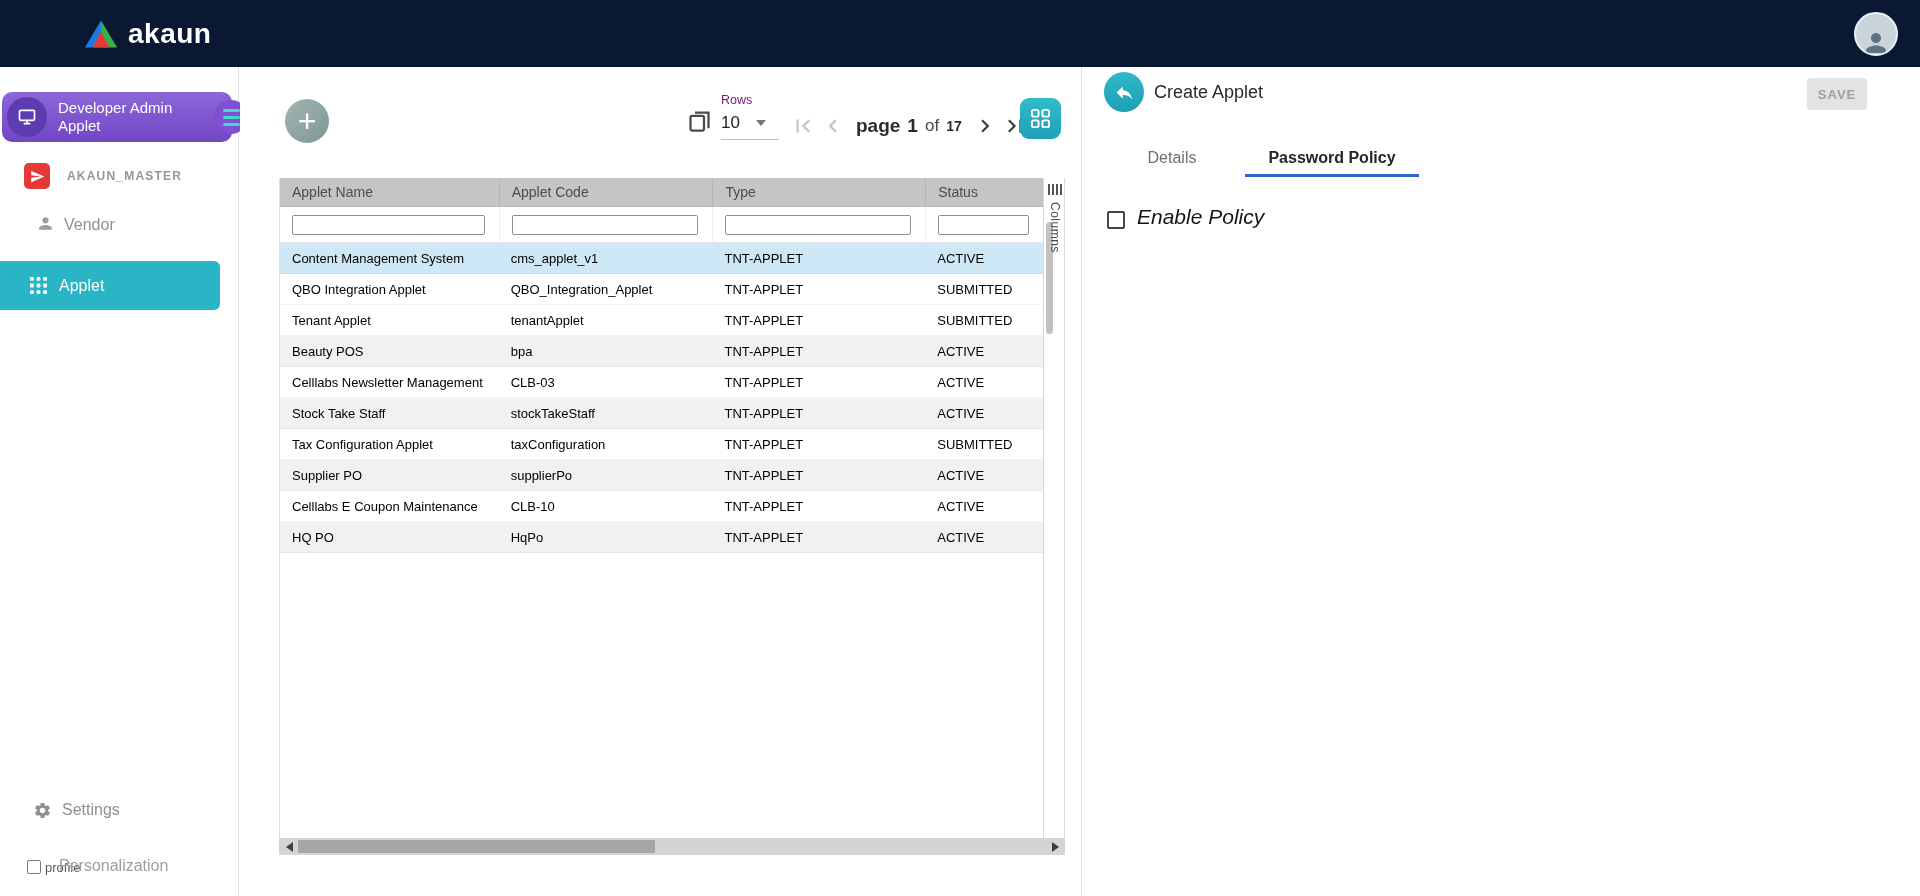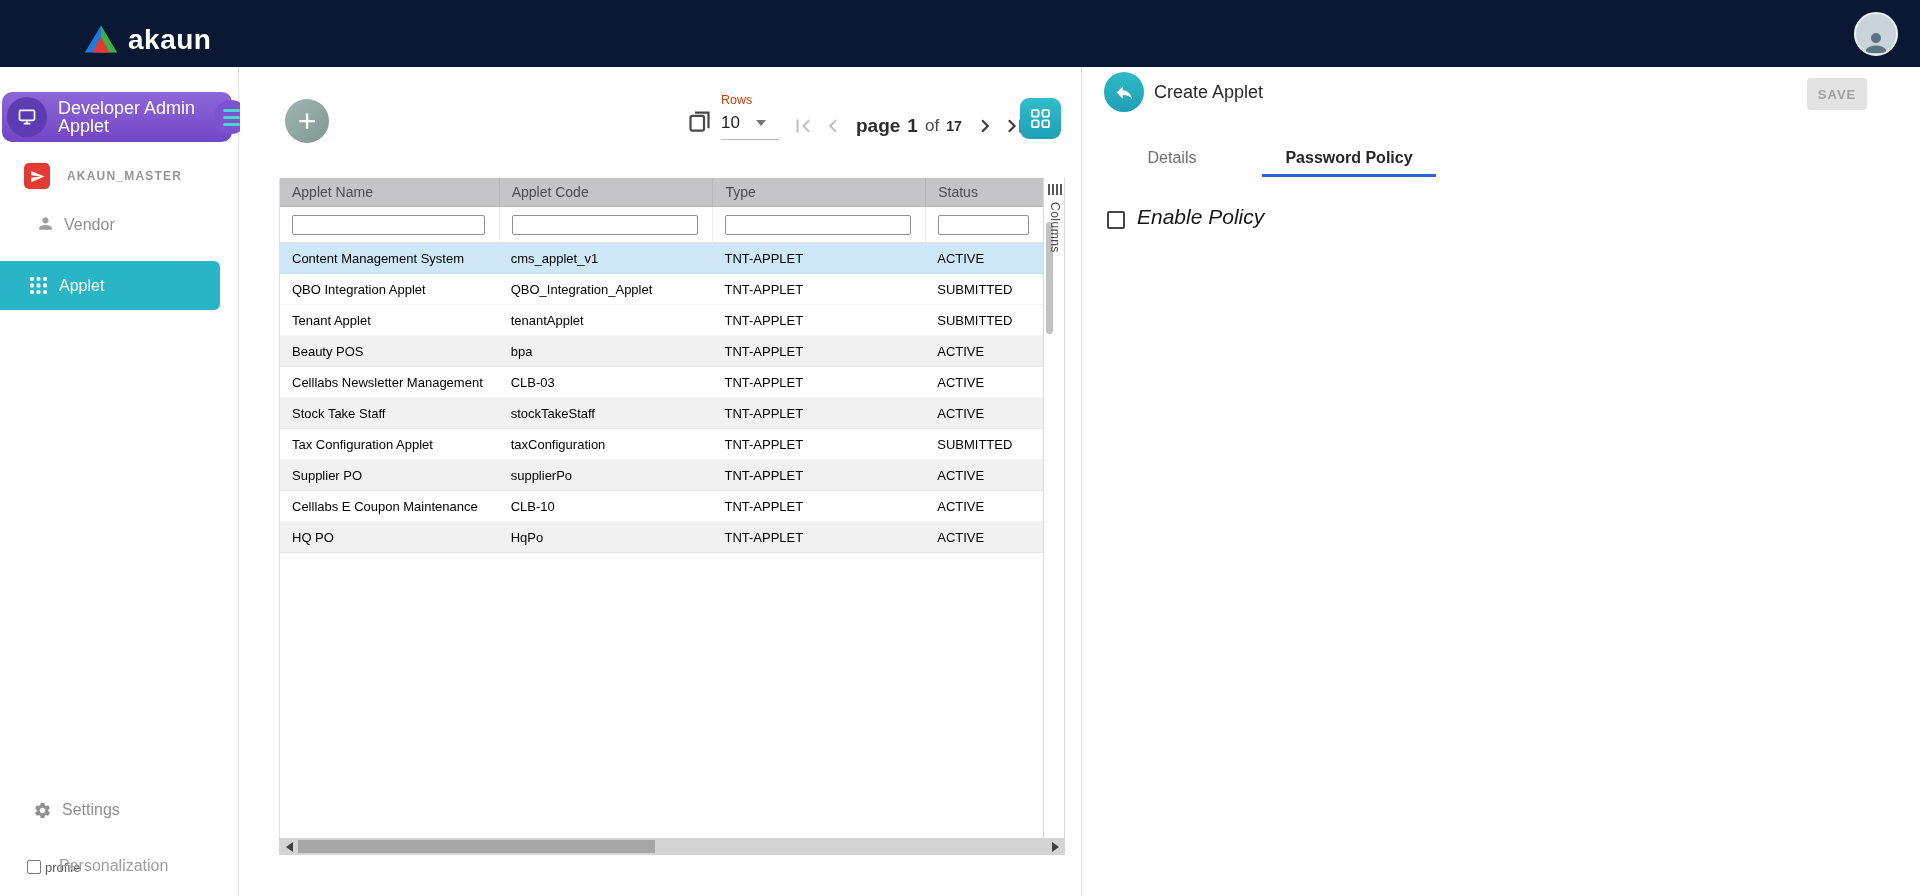--- a/index.html
+++ b/index.html
@@ -2,30 +2,30 @@
 <html><head>
 <meta charset="utf-8">
 <style>
   * { margin:0; padding:0; box-sizing:border-box; }
   html,body { width:1920px; height:896px; }
   body { font-family:"Liberation Sans",sans-serif; background:#fff; position:relative; overflow:hidden; color:#222; }
   input,button { font-family:inherit; }
 
   
   .topbar { position:absolute; left:0; top:0; width:1920px; height:67px; background:#0a1834; }
-  .logo { position:absolute; left:84px; top:0; height:67px; display:flex; align-items:flex-start; gap:10px;margin-top:24px; }
+  .logo { position:absolute; left:84px; top:0; height:67px; display:flex; align-items:center; gap:10px; }
   .logo-text { color:#fff; font-size:28px; font-weight:bold; letter-spacing:.5px; }
   .avatar { position:absolute; right:22px; top:12px; width:44px; height:44px; border-radius:50%;
             background:#c9d4da; border:2px solid #e8f2f4; overflow:hidden; display:flex; justify-content:center; align-items:flex-end; cursor:pointer; }
 
   
   .sidebar { position:absolute; left:0; top:67px; width:239px; height:829px; background:#fff; border-right:1px solid #e2e2e2; }
   .module-header { position:absolute; left:2px; top:25px; width:230px; height:50px; border-radius:10px;
                    background:linear-gradient(180deg,#8c67d9,#7246c6); color:#fff; display:flex; align-items:center; padding-left:56px; cursor:pointer; }
-  .module-title div { font-size:18px; line-height:18px; font-weight:500; }
+  .module-title div { font-size:15px; line-height:18px; font-weight:500; }
   .module-icon-circle { position:absolute; left:5px; top:5px; width:40px; height:40px; border-radius:50%;
                         background:#5c3cb0; display:flex; align-items:center; justify-content:center; }
   .module-menu-circle { position:absolute; left:212px; top:8px; width:34px; height:34px; border-radius:50%;
                         background:#7e50d2; display:flex; flex-direction:column; gap:4px; align-items:center; justify-content:center; cursor:pointer; }
   .module-menu-circle i { display:block; width:17px; height:3px; border-radius:2px; background:#45d6ce; }
 
   .side-item { position:absolute; left:0; display:flex; align-items:center; cursor:pointer; }
   .side-item.master { top:95px; height:28px; width:239px; }
   .master-icon { position:absolute; left:24px; width:26px; height:26px; border-radius:5px; background:#e53935;
                  display:flex; align-items:center; justify-content:center; }
@@ -55,21 +55,21 @@
                 background:#fff; box-shadow:0 1px 2px rgba(0,0,0,.06); display:flex; align-items:center; padding:0 16px; }
   .search-input { flex:1; border:none; outline:none; font-size:17px; color:#333; margin-left:10px; }
   .search-input::placeholder { color:#8a8a8a; }
   .filter-icon { display:flex; flex-direction:column; gap:4px; align-items:center; width:20px; cursor:pointer; }
   .filter-icon i { display:block; height:2.5px; background:#4a4a4a; border-radius:1px; }
   .filter-icon i:nth-child(1){ width:19px; } .filter-icon i:nth-child(2){ width:12px; } .filter-icon i:nth-child(3){ width:6px; }
 
   .pages-icon { position:absolute; left:446px; top:41px; cursor:pointer; }
 
   .rows-group { position:absolute; left:481px; top:26px; }
-  .rows-label { font-size:12.5px; color:#c2410c; margin-bottom:6px; }
+  .rows-label { font-size:12.5px; color:#701a75; margin-bottom:6px; }
   .rows-select { display:flex; align-items:center; gap:16px; width:58px; border-bottom:1px solid #bdbdbd; padding-bottom:6px; font-size:17px; color:#222; cursor:pointer; }
   .caret { width:0; height:0; border-left:5px solid transparent; border-right:5px solid transparent; border-top:6px solid #757575; }
 
   .pagination { position:absolute; left:550px; top:44px; display:flex; align-items:center; gap:4px; }
   .pg { display:flex; align-items:center; justify-content:center; width:26px; height:30px; cursor:pointer; }
   .pg-text { display:flex; align-items:center; gap:7px; margin:0 6px; color:#2c2c2c; white-space:nowrap; }
   .pw { font-size:19px; font-weight:600; }
   .pn { font-size:19px; font-weight:bold; }
   .ow { font-size:17px; color:#4a4a4a; }
   .tp { font-size:14px; font-weight:bold; }
@@ -110,21 +110,21 @@
   .arr.right::before { content:""; border-top:5px solid transparent; border-bottom:5px solid transparent; border-left:7px solid #3f3f3f; }
   .hthumb { position:absolute; left:19px; top:2px; width:357px; height:13px; background:#a6a6a6; cursor:grab; }
 
   
   .panel { position:absolute; left:1082px; top:67px; width:838px; height:829px; background:#fff; }
   .back-button { position:absolute; left:22px; top:5px; width:40px; height:40px; border-radius:50%;
                  background:linear-gradient(180deg,#2fb9c6,#1d9fb6); display:flex; align-items:center; justify-content:center; cursor:pointer; }
   .panel-title { position:absolute; left:72px; top:15px; font-size:18px; color:#2a2a2a; font-weight:500; }
   .save-button { position:absolute; right:53px; top:11px; width:60px; height:32px; background:#e3e3e3; color:#9f9f9f;
                  border:none; border-radius:4px; font-size:13px; font-weight:bold; letter-spacing:1px; cursor:default; }
-  .tabs { position:absolute; left:30px; top:72px; display:flex; gap:30px; }
+  .tabs { position:absolute; left:30px; top:72px; display:flex; gap:13px; }
   .tab { position:relative; height:38px; line-height:38px; text-align:center; font-size:16px; color:#6f6f6f; cursor:pointer; }
   .tab.details { width:120px; }
   .tab.password { width:174px; color:#262626; font-weight:bold; }
   .tab.active::after { content:""; position:absolute; left:0; right:0; bottom:0; height:3px; background:#2e63d8; }
   .enable-row { position:absolute; left:25px; top:138px; display:flex; align-items:flex-end; }
   .cb { width:18px; height:18px; border:2px solid #454545; border-radius:2px; background:#fff; cursor:pointer; }
   .enable-label { margin-left:12px; font-size:21px; font-style:italic; font-weight:500; color:#151515; }
 </style>
 </head>
 <body>

